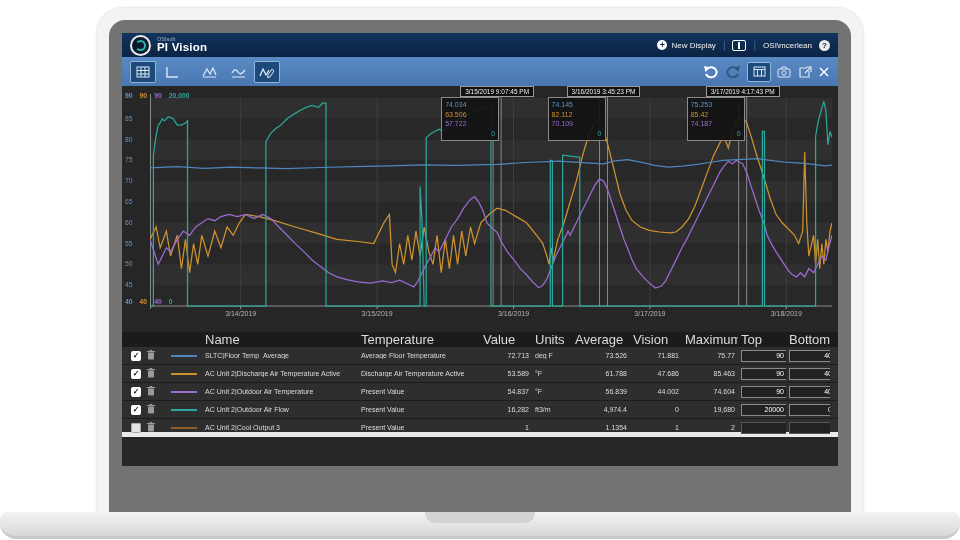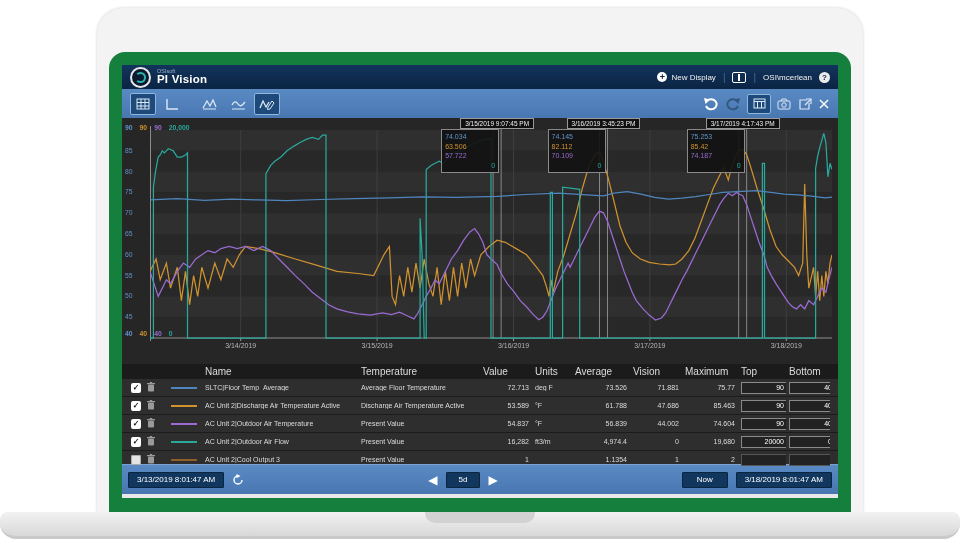--- a/index.html
+++ b/index.html
@@ -1,19 +1,19 @@
 <!DOCTYPE html>
 <html><head>
 <meta charset="utf-8">
 <style>
   html,body{margin:0;padding:0;background:#fff;font-family:"Liberation Sans",sans-serif;}
   .stage{position:relative;width:960px;height:540px;overflow:hidden;background:#fff;}
   
   .screen-shell{position:absolute;left:97px;top:8px;width:766px;height:504px;background:#f3f3f3;border-radius:26px 26px 0 0;box-shadow:0 0 3px rgba(0,0,0,.2);}
-  .screen-bezel{position:absolute;left:12px;top:12px;right:12px;bottom:0;background:#15803d;border-radius:16px 16px 0 0;margin-top:32px;}
+  .screen-bezel{position:absolute;left:12px;top:12px;right:12px;bottom:0;background:#737373;border-radius:16px 16px 0 0;}
   .laptop-base{position:absolute;left:0;top:512px;width:960px;height:24px;background:linear-gradient(#f2f2f2,#d8d8d8);border-radius:8px 8px 16px 16px;border-bottom:3px solid #c9c9c9;}
   .base-notch{position:absolute;left:425px;top:0;width:110px;height:11px;background:#d2d2d2;border-radius:0 0 10px 10px;}
   
   .app{position:absolute;left:13px;top:13px;width:716px;height:433px;background:#262626;overflow:hidden;color:#e8e8e8;}
   
   .appbar{height:24px;background:linear-gradient(#12345c,#0b2444);display:flex;align-items:center;padding:0 8px;}
   .logo{width:17px;height:17px;border-radius:50%;background:#0a1830;border:2px solid #e8e8e8;position:relative;flex:0 0 auto;}
   .logo:after{content:"";position:absolute;left:3px;top:3px;width:7px;height:7px;border-radius:50%;border:2px solid #2ab5a8;border-left-color:transparent;}
   .brand{margin-left:6px;line-height:1;}
   .brand .small{display:block;font-size:5.5px;color:#9db3cc;}
@@ -37,21 +37,21 @@
   .ax-top,.ax-bot{position:absolute;left:3px;display:flex;gap:7px;font-size:6.8px;font-weight:bold;}
   .ax-top{top:6px;} .ax-bot{top:212px;}
   .ytick{position:absolute;left:3px;font-size:6.8px;color:#5e94c9;}
   .xtick{position:absolute;top:224px;transform:translateX(-50%);font-size:7px;color:#b5b5b5;}
   .cursor-time{position:absolute;top:0px;transform:translateX(-50%);background:#101010;border:1px solid #9a9a9a;color:#f0f0f0;font-size:6.5px;padding:1px 4px;white-space:nowrap;}
   .cursor-vals{position:absolute;top:11px;width:50px;background:rgba(18,18,18,.92);border:1px solid #8a8a8a;font-size:7px;padding:2px 3px;line-height:9.5px;}
   .cursor-vals .r{text-align:right;}
   
   .dtable{height:100px;background:#2d2d2d;font-size:7px;}
   .trow{display:grid;grid-template-columns:18px 18px 40px 156px 122px 52px 40px 58px 52px 56px 48px 44px;align-items:center;height:17px;border-bottom:1px solid #1c1c1c;padding-left:4px;background:#2e2e2e;}
-  .trow.thead{height:14px;background:#1b1b1b;color:#c9c9c9;font-size:10px;}
+  .trow.thead{height:14px;background:#1b1b1b;color:#c9c9c9;font-size:13px;}
   .cell{padding:0 3px;white-space:nowrap;overflow:hidden;color:#dcdcdc;}
   .cell.num{text-align:right;}
   .cbx{width:10px;height:10px;background:#fff;border-radius:2px;font-size:8px;line-height:10px;text-align:center;color:#111;font-weight:bold;margin-left:2px;}
   .cbx.off{background:#e4e4e4;box-shadow:inset 0 0 0 1px #aaa;}
   .swatch{height:2px;width:26px;margin-left:6px;}
   .limit{width:40px;height:10px;background:#222;border:1px solid #8a8a8a;color:#fff;font-size:7px;text-align:right;padding:0 2px;font-family:"Liberation Sans",sans-serif;}
   .limit.dim{border-color:#555;}
   
   .timebar{height:29px;background:linear-gradient(#5a8ac4,#4876b0);display:flex;align-items:center;padding:0 6px;gap:8px;border-top:1px solid #7aa3d2;}
   .navy-box{background:#12375e;border:1px solid #0a2540;color:#fff;font-size:8px;padding:2.5px 8px;border-radius:1px;white-space:nowrap;}
@@ -382,34 +382,20 @@
               <div class="cell num">1</div>
               <div class="cell "></div>
               <div class="cell num">1.1354</div>
               <div class="cell num">1</div>
               <div class="cell num">2</div>
               <div class="cell "><input class="limit dim" style=""></div>
               <div class="cell "><input class="limit dim" style=""></div>
             </div>
           </div>
 
-        <div class="timebar">
-          <span class="navy-box">3/13/2019 8:01:47 AM</span>
-          <svg width="12" height="12" viewBox="0 0 12 12">
-              <path d="M10,6 A4,4 0 1 1 6,2" fill="none" stroke="#fff" stroke-width="1.4"></path>
-              <polygon points="4.5,0 8.5,2 4.5,4.2" fill="#fff"></polygon>
-            </svg>
-          <div class="tb-center">
-            <span class="arrow-btn">◀</span>
-            <span class="navy-box" style="padding:2.5px 12px;">5d</span>
-            <span class="arrow-btn">▶</span>
-          </div>
-          <span class="navy-box" style="padding:2.5px 14px;">Now</span>
-          <span class="navy-box">3/18/2019 8:01:47 AM</span>
-        </div>
         <div class="understrip"></div>
 
       </div>
     </div>
   </div>
   <div class="laptop-base">
     <div class="base-notch"></div>
   </div>
 </div>
 

